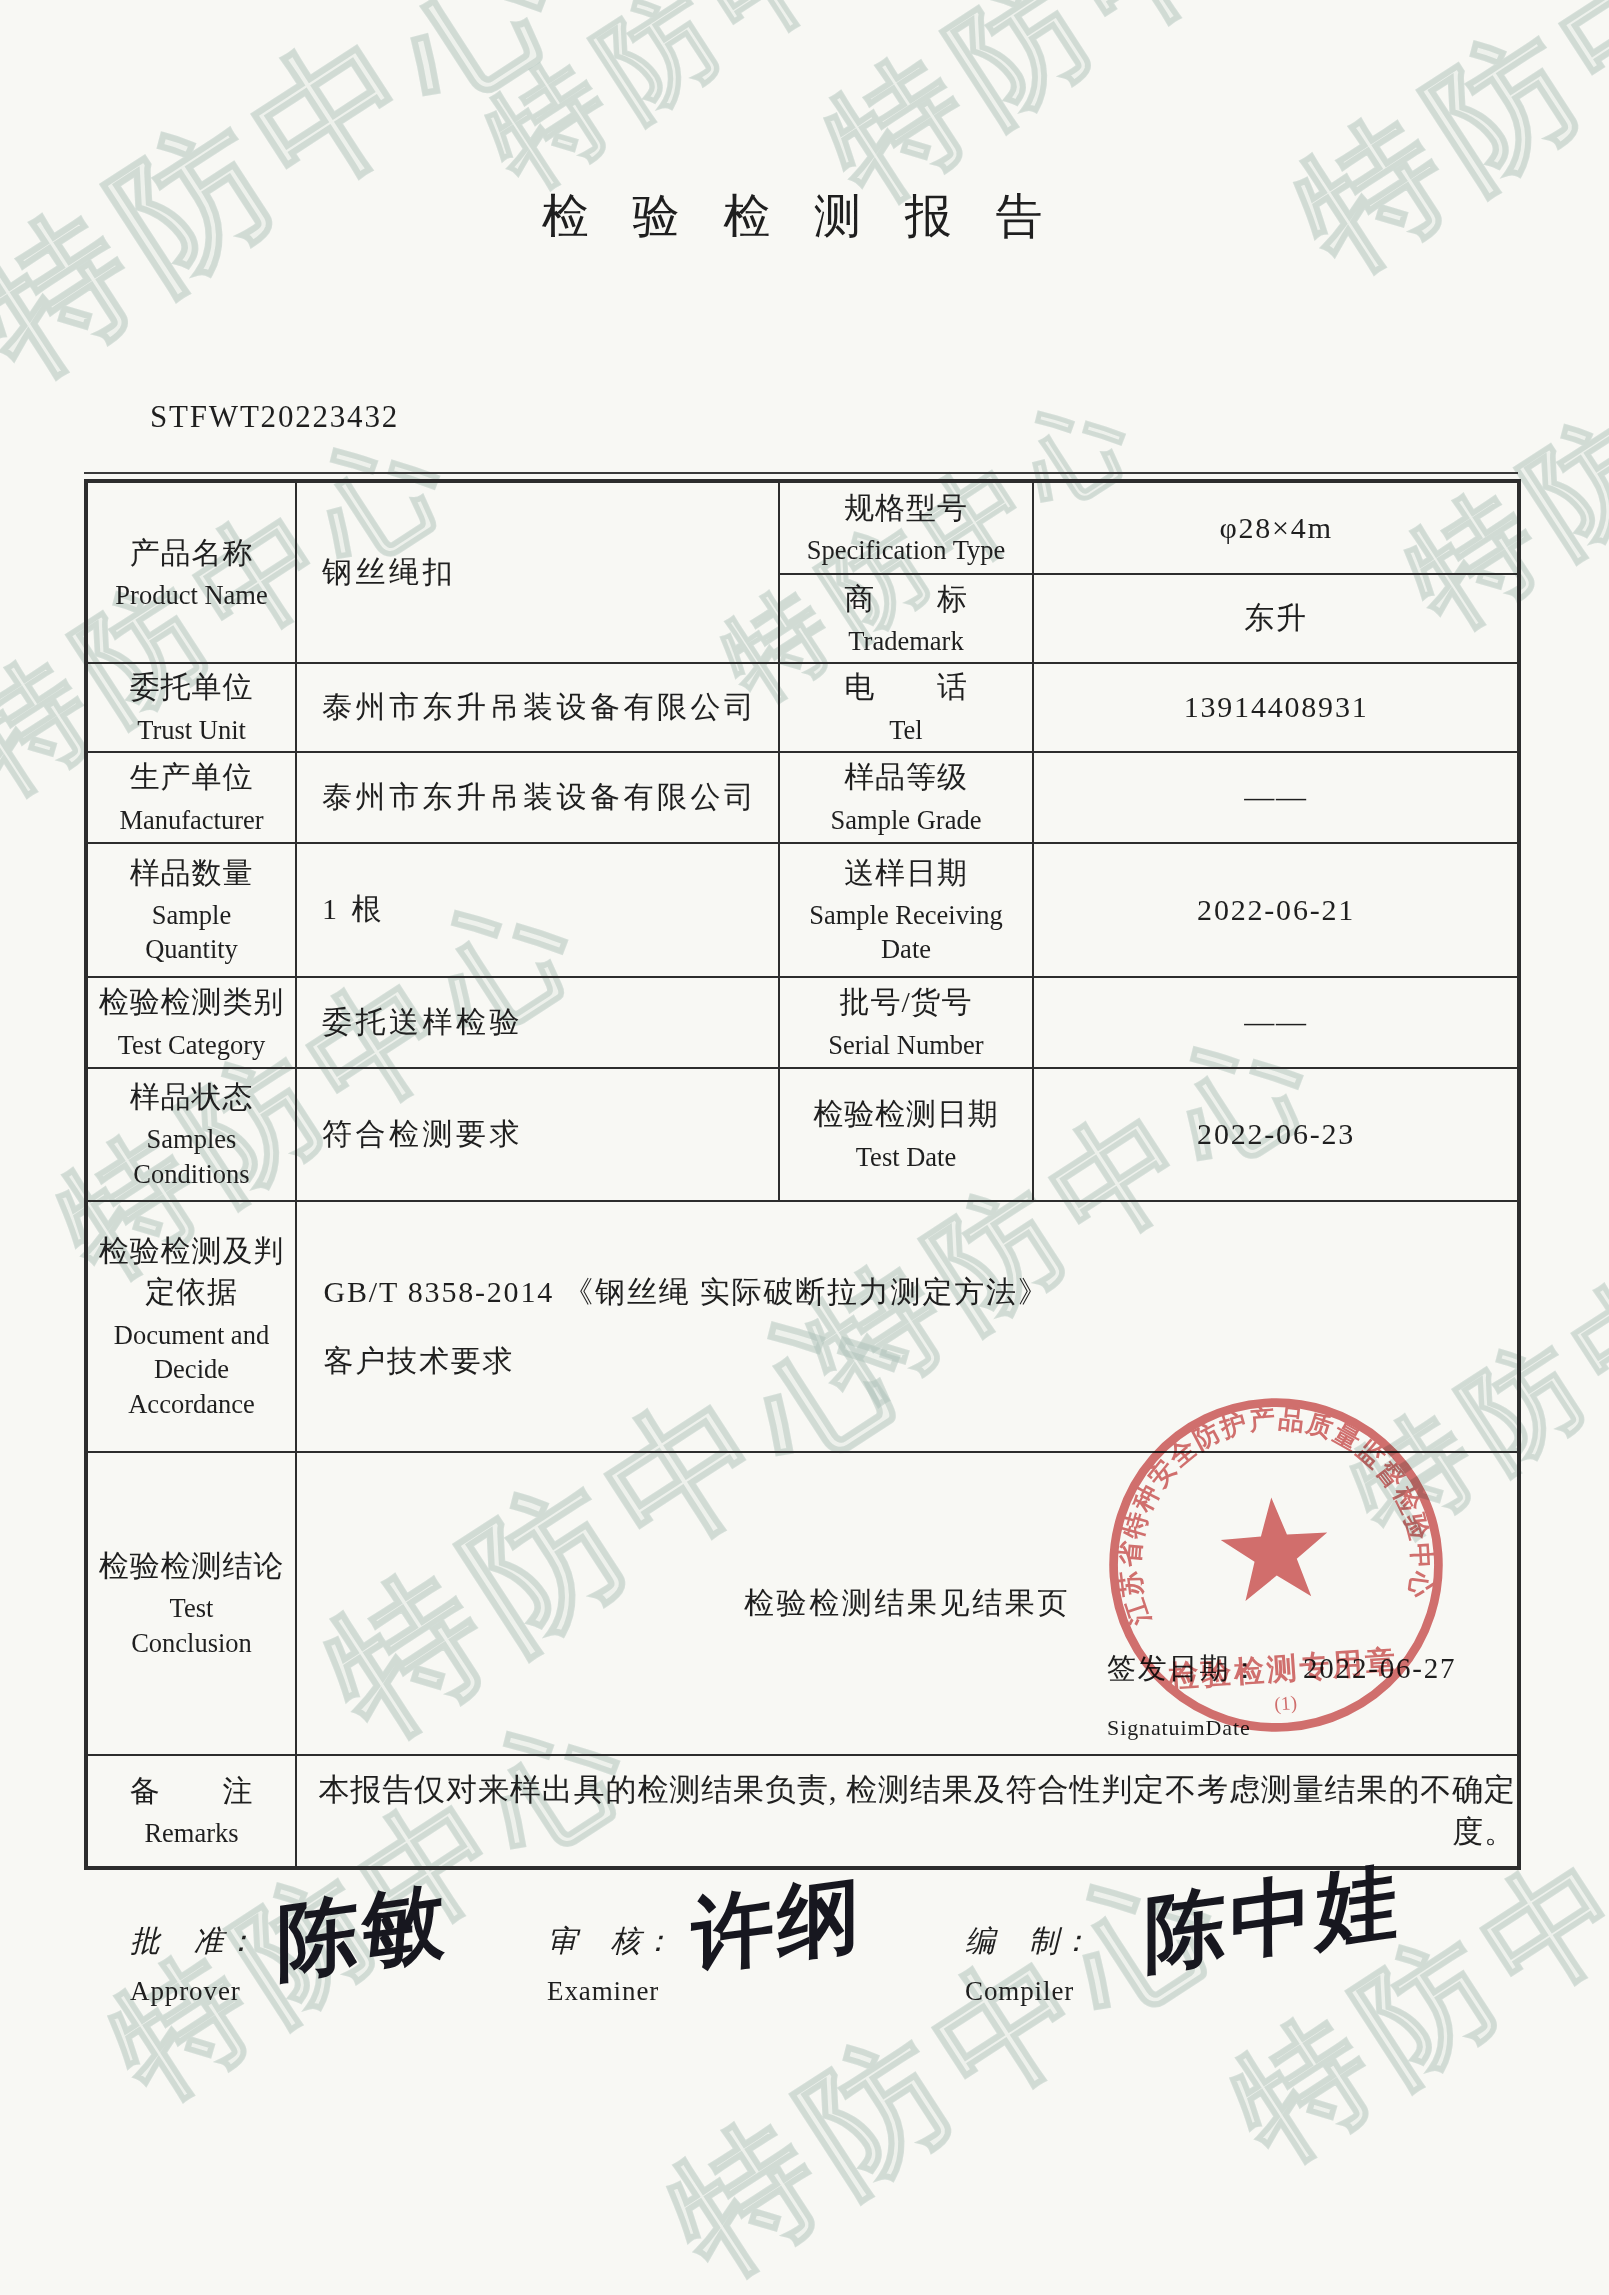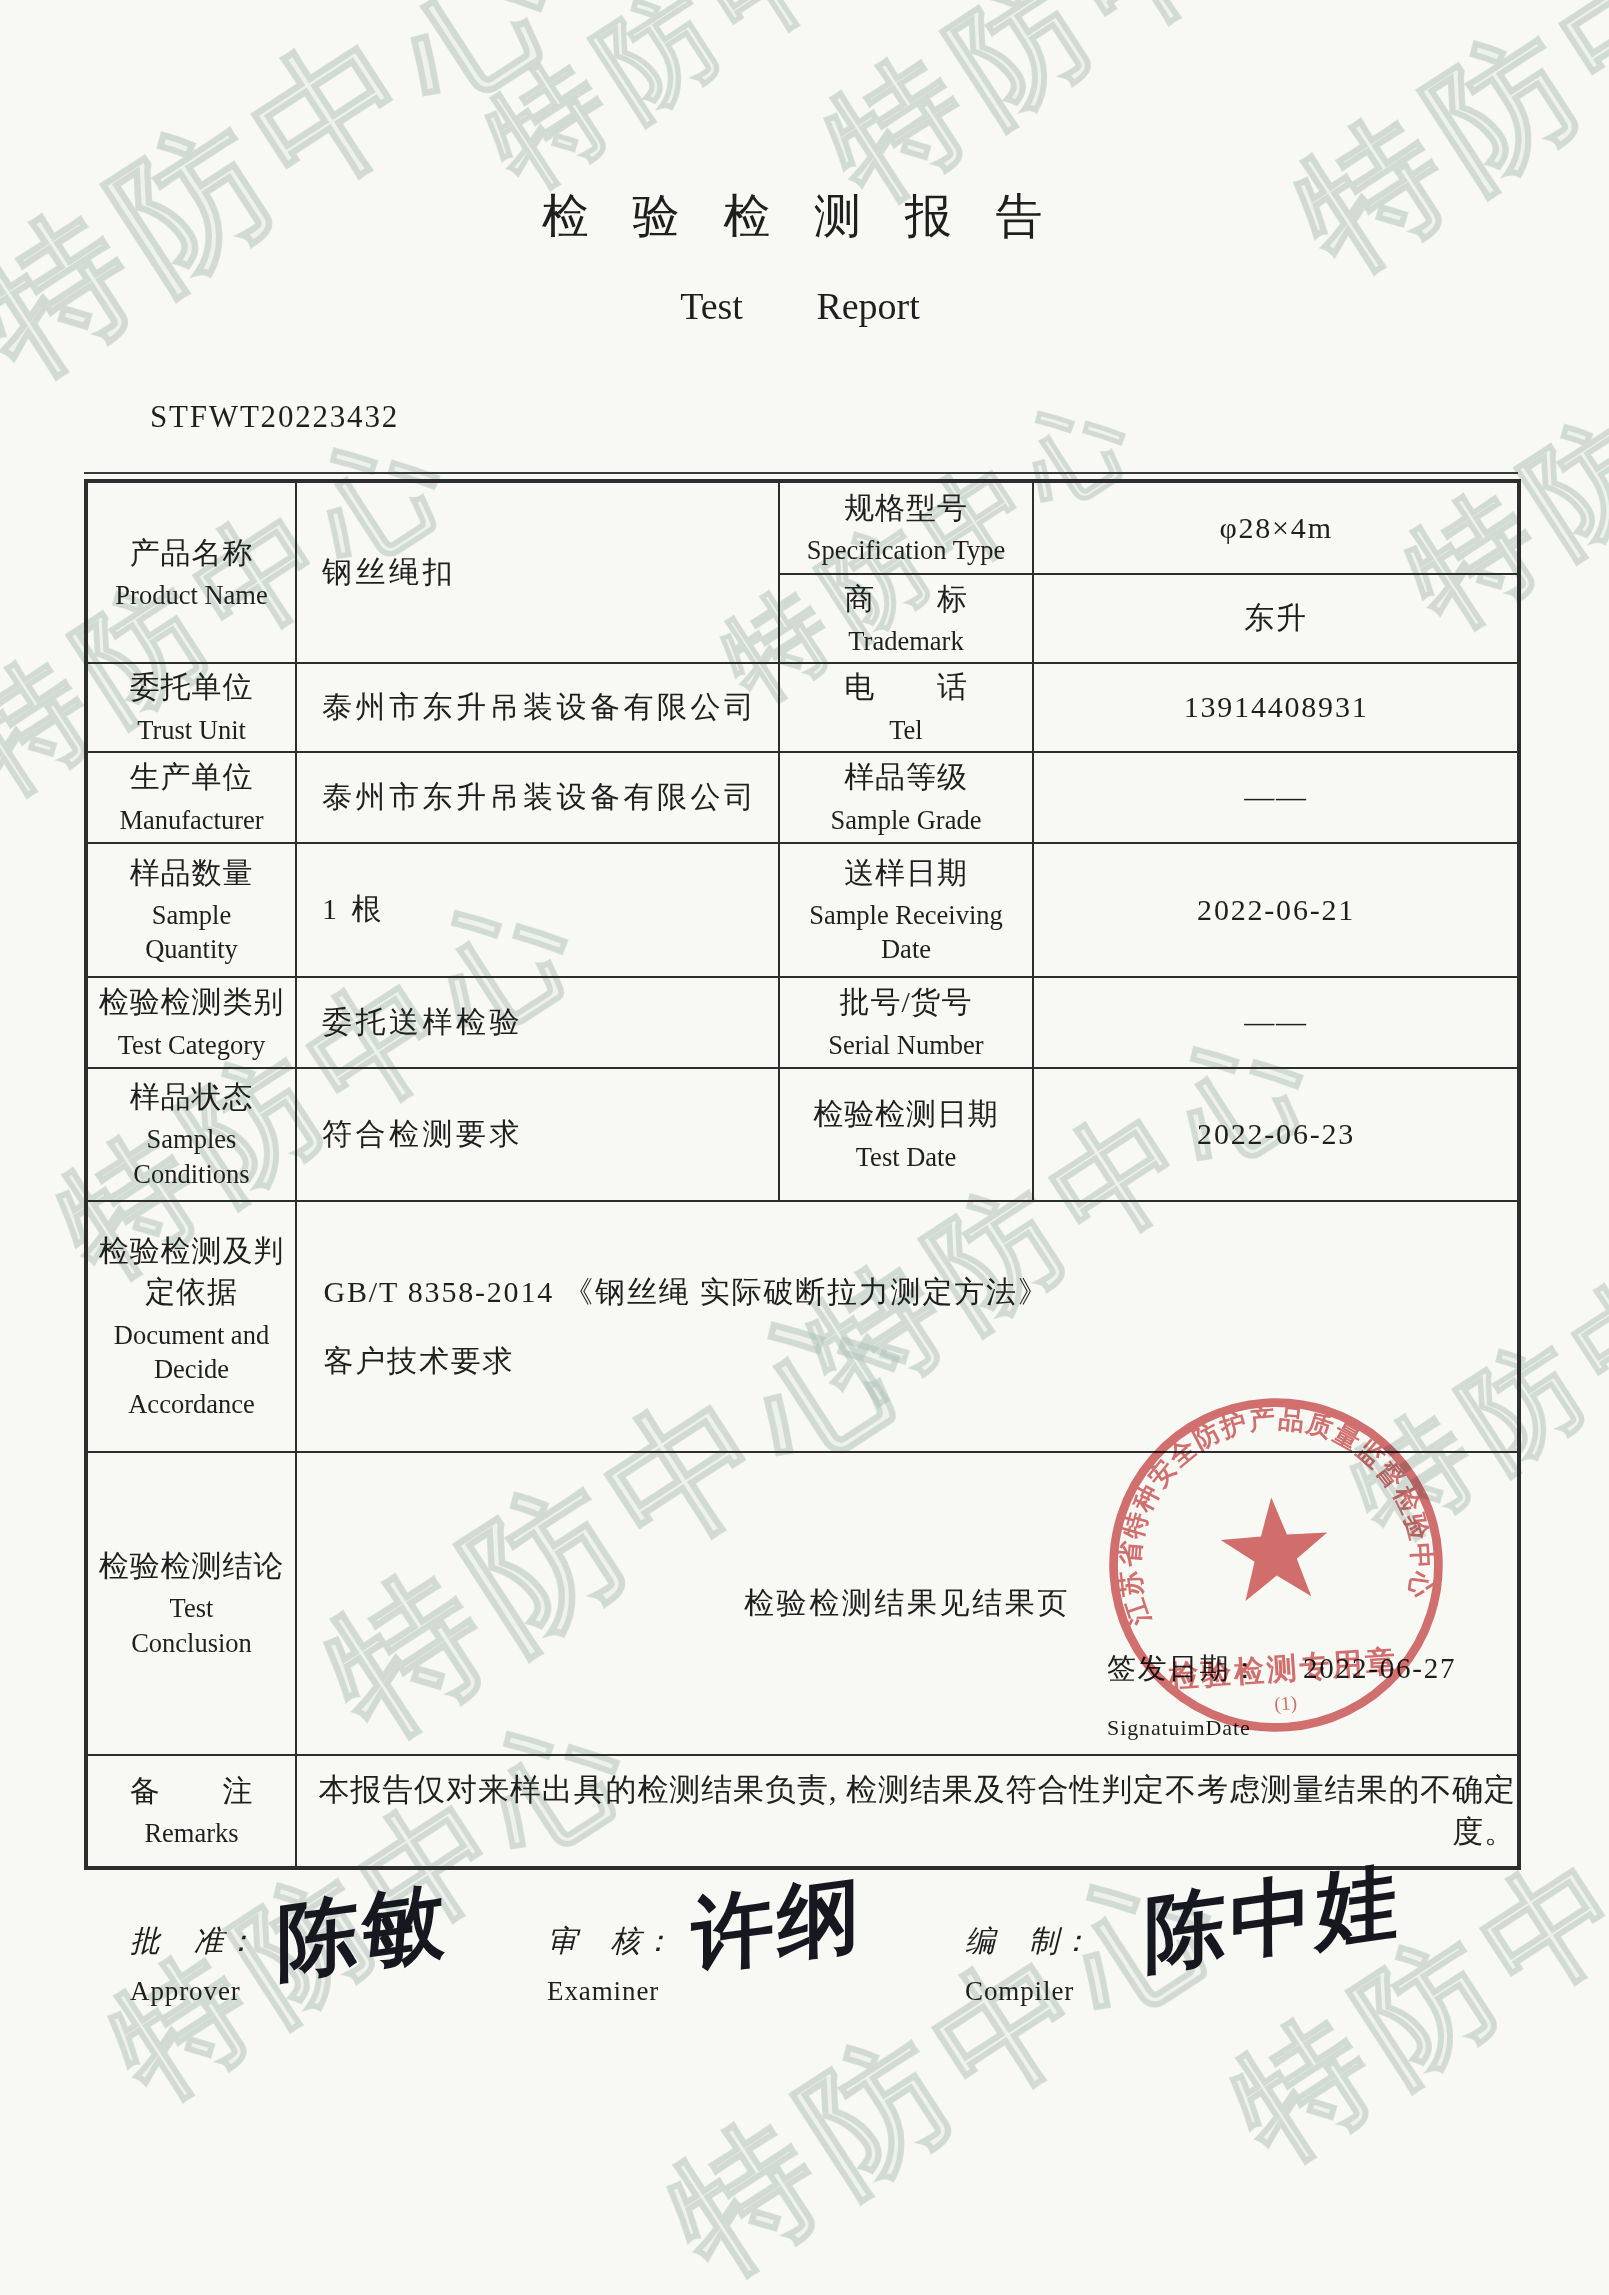--- a/index.html
+++ b/index.html
@@ -87,21 +87,20 @@
   <span class="wm wm7">特防中心</span>
   <span class="wm wm8">特防中心</span>
   <span class="wm wm9">特防中心</span>
   <span class="wm wm10">特防中心</span>
   <span class="wm wm11">特防中心</span>
   <span class="wm wm12">特防中心</span>
   <span class="wm wm13">特防中心</span>
   <span class="wm wm14">特防中心</span>
 
   <div class="title-zh">检 验 检 测 报 告</div>
-  <div class="title-en">Test Report</div>
   <div class="report-no">STFWT20223432</div>
 
   <div class="tline"></div>
 
   <table class="report-table">
     <colgroup>
       <col style="width:210px">
         <col style="width:483px">
         <col style="width:254px">
         <col style="width:486px">

